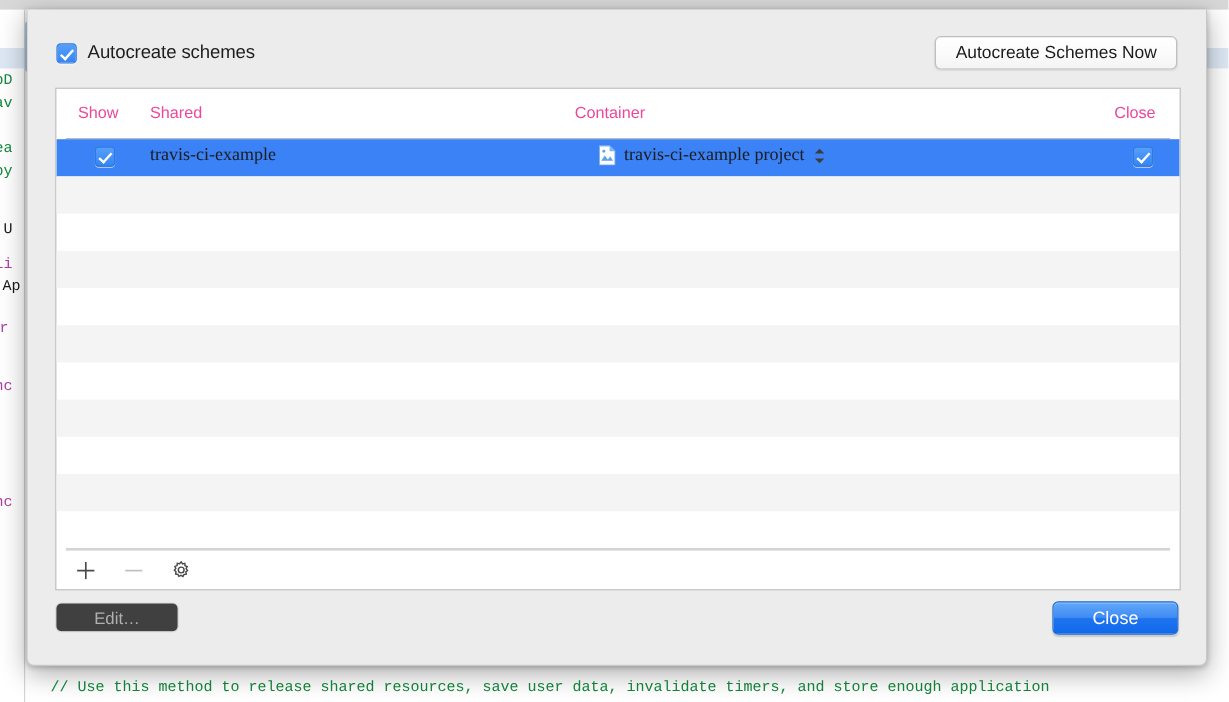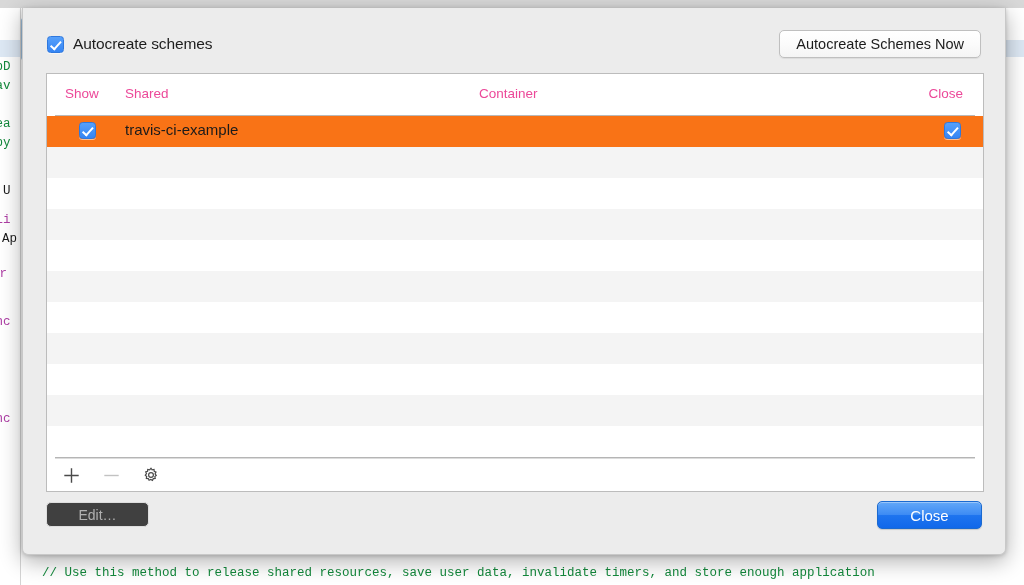--- a/index.html
+++ b/index.html
@@ -199,21 +199,21 @@
     top: 42px;
     width: 100%;
   }
   .row {
     position: relative;
     height: 31px;
     width: 100%;
   }
   .row.alt { background: #f4f4f4; }
 
-  .row-main { background: #f97316; }
+  .row-main { background: #3b82f6; font-family: Liberation Serif, serif; }
 
   .cell-show {
     position: absolute;
     left: 32px;
     top: 6px;
   }
   .cell-scheme {
     position: absolute;
     left: 78px;
     top: 5px;
@@ -389,20 +389,30 @@
         <div class="th-divider"></div>
       </div>
 
       <div class="rows">
 
         <div class="row row-main">
           <div class="cell-show">
             <div class="cb"></div>
           </div>
           <div class="cell-scheme">travis-ci-example</div>
+          <div class="cell-container">
+            <svg class="doc-icon" viewBox="0 0 14 17">
+              <path d="M0.5 0.5 H9 L13.5 5 V16.5 H0.5 Z" fill="#ffffff" stroke="#7fb6e8" stroke-width="1"></path>
+              <path d="M9 0.5 L13.5 5 H9 Z" fill="#7fb6e8"></path>
+              <path d="M2 13 L5 8.5 L7.5 12 L9.5 9.5 L12 13 Z" fill="#5aa6e8"></path>
+              <circle cx="4.2" cy="5" r="1.2" fill="#5aa6e8"></circle>
+            </svg>
+            <span>travis-ci-example project</span>
+            <span class="popup-chevrons"></span>
+          </div>
           <div class="cell-shared">
             <div class="cb"></div>
           </div>
         </div>
 
         <div class="row alt"></div>
         <div class="row"></div>
         <div class="row alt"></div>
         <div class="row"></div>
         <div class="row alt"></div>

